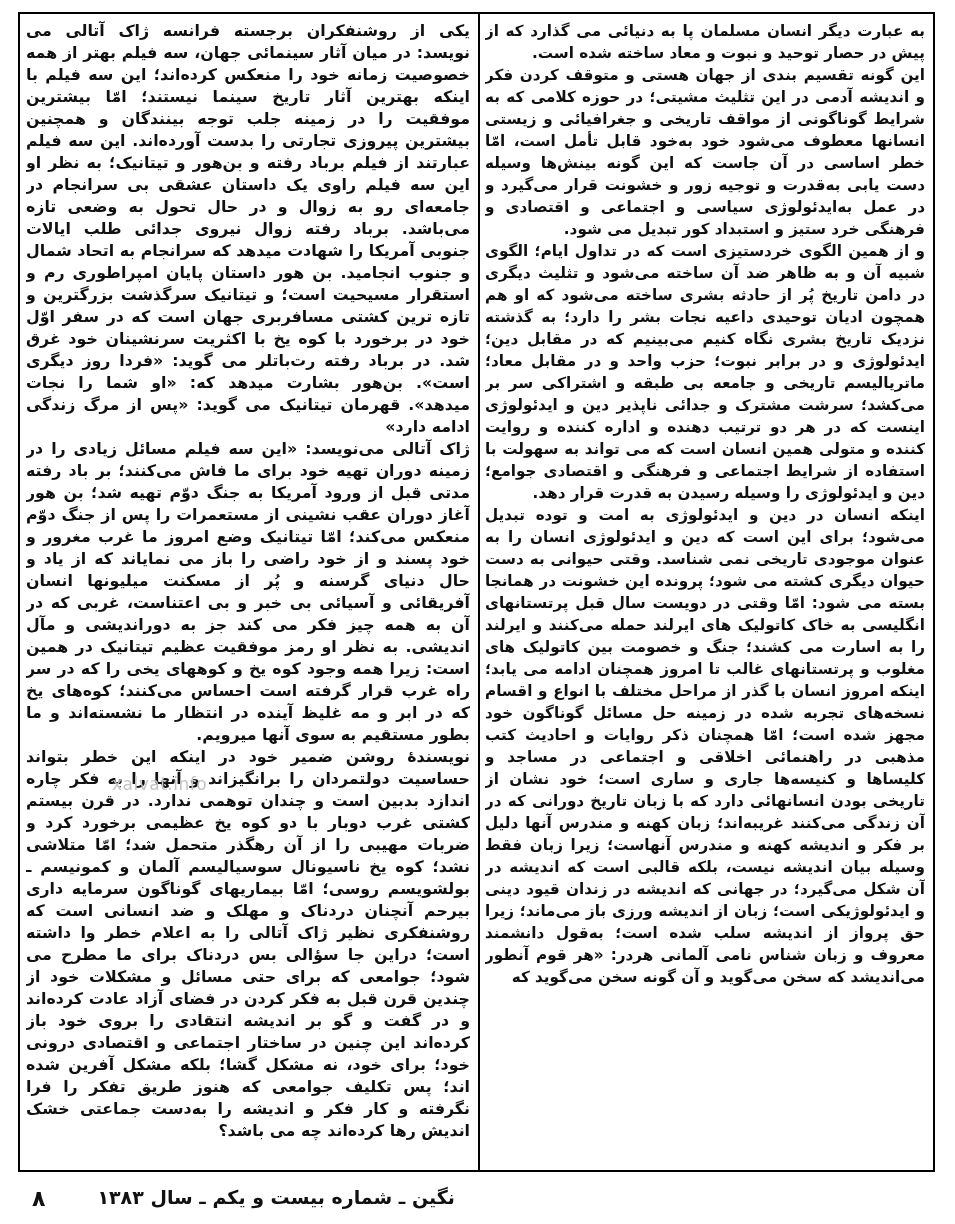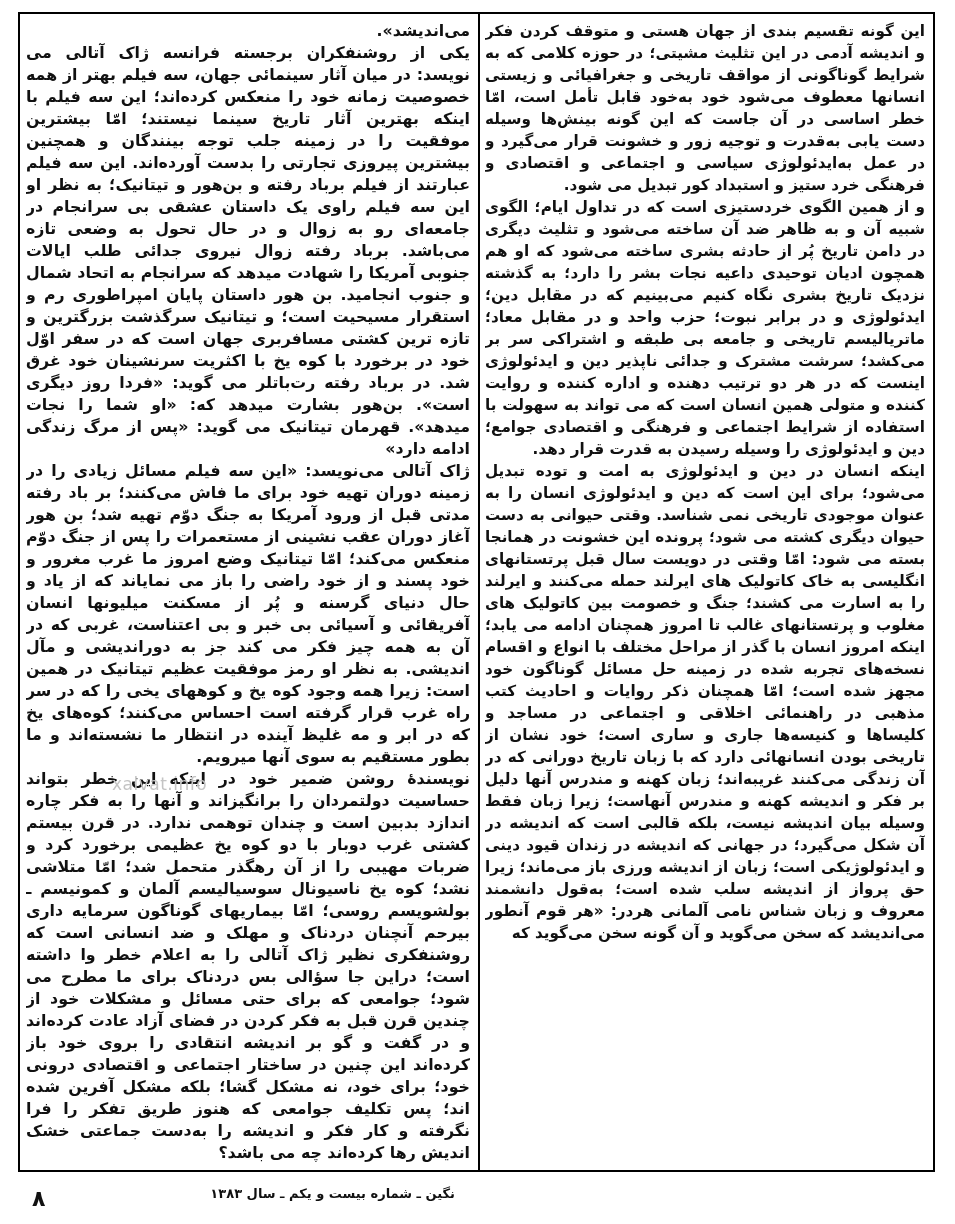--- a/index.html
+++ b/index.html
@@ -21,38 +21,38 @@
     position:absolute; top:0; bottom:0; left:458px; width:2px; background:#000;
   }
   .col p { margin:0; text-indent:0; text-align-last:right; }
   .col-left p { font-size:15.8px; }
   .watermark {
     position:absolute; left:92px; top:760px; font-family:"DejaVu Sans", sans-serif;
     font-size:17px; color:#c4c4c4; font-weight:normal; letter-spacing:0.5px;
   }
   .footer-title {
     position:absolute; right:500px; top:1186px; direction:rtl;
-    font-size:13px; font-weight:bold; white-space:nowrap;
+    font-size:19px; font-weight:bold; white-space:nowrap;
   }
   .page-number {
     position:absolute; left:32px; top:1186px; font-size:22px; font-weight:bold;
   }
 </style>
 </head>
 <body>
 
 <div class="frame">
   <div class="col col-right" id="right-col">
+      <p>به عبارت دیگر انسان مسلمان پا به دنیائی می گذارد که از پیش در حصار توحید و نبوت و معاد ساخته شده است.</p>
       <p>این گونه تقسیم بندی از جهان هستی و متوقف کردن فکر و اندیشه آدمی در این تثلیث مشیتی؛ در حوزه کلامی که به شرایط گوناگونی از مواقف تاریخی و جغرافیائی و زیستی انسانها معطوف می‌شود خود به‌خود قابل تأمل است، امّا خطر اساسی در آن جاست که این گونه بینش‌ها وسیله دست یابی به‌قدرت و توجیه زور و خشونت قرار می‌گیرد و در عمل به‌ایدئولوژی سیاسی و اجتماعی و اقتصادی و فرهنگی خرد ستیز و استبداد کور تبدیل می شود.</p>
       <p>و از همین الگوی خردستیزی است که در تداول ایام؛ الگوی شبیه آن و به ظاهر ضد آن ساخته می‌شود و تثلیث دیگری در دامن تاریخ پُر از حادثه بشری ساخته می‌شود که او هم همچون ادیان توحیدی داعیه نجات بشر را دارد؛ به گذشته نزدیک تاریخ بشری نگاه کنیم می‌بینیم که در مقابل دین؛ ایدئولوژی و در برابر نبوت؛ حزب واحد و در مقابل معاد؛ ماتریالیسم تاریخی و جامعه بی طبقه و اشتراکی سر بر می‌کشد؛ سرشت مشترک و جدائی ناپذیر دین و ایدئولوژی اینست که در هر دو ترتیب دهنده و اداره کننده و روایت کننده و متولی همین انسان است که می تواند به سهولت با استفاده از شرایط اجتماعی و فرهنگی و اقتصادی جوامع؛ دین و ایدئولوژی را وسیله رسیدن به قدرت قرار دهد.</p>
       <p>اینکه انسان در دین و ایدئولوژی به امت و توده تبدیل می‌شود؛ برای این است که دین و ایدئولوژی انسان را به عنوان موجودی تاریخی نمی شناسد. وقتی حیوانی به دست حیوان دیگری کشته می شود؛ پرونده این خشونت در همانجا بسته می شود: امّا وقتی در دویست سال قبل پرتستانهای انگلیسی به خاک کاتولیک های ایرلند حمله می‌کنند و ایرلند را به اسارت می کشند؛ جنگ و خصومت بین کاتولیک های مغلوب و پرتستانهای غالب تا امروز همچنان ادامه می یابد؛ اینکه امروز انسان با گذر از مراحل مختلف با انواع و اقسام نسخه‌های تجربه شده در زمینه حل مسائل گوناگون خود مجهز شده است؛ امّا همچنان ذکر روایات و احادیث کتب مذهبی در راهنمائی اخلاقی و اجتماعی در مساجد و کلیساها و کنیسه‌ها جاری و ساری است؛ خود نشان از تاریخی بودن انسانهائی دارد که با زبان تاریخ دورانی که در آن زندگی می‌کنند غریبه‌اند؛ زبان کهنه و مندرس آنها دلیل بر فکر و اندیشه کهنه و مندرس آنهاست؛ زیرا زبان فقط وسیله بیان اندیشه نیست، بلکه قالبی است که اندیشه در آن شکل می‌گیرد؛ در جهانی که اندیشه در زندان قیود دینی و ایدئولوژیکی است؛ زبان از اندیشه ورزی باز می‌ماند؛ زیرا حق پرواز از اندیشه سلب شده است؛ به‌قول دانشمند معروف و زبان شناس نامی آلمانی هردر: «هر قوم آنطور می‌اندیشد که سخن می‌گوید و آن گونه سخن می‌گوید که</p>
     </div>
   <div class="col-divider"></div>
   <div class="col col-left" id="left-col">
-      <p>می‌اندیشد».</p>
       <p>یکی از روشنفکران برجسته فرانسه ژاک آتالی می نویسد: در میان آثار سینمائی جهان، سه فیلم بهتر از همه خصوصیت زمانه خود را منعکس کرده‌اند؛ این سه فیلم با اینکه بهترین آثار تاریخ سینما نیستند؛ امّا بیشترین موفقیت را در زمینه جلب توجه بینندگان و همچنین بیشترین پیروزی تجارتی را بدست آورده‌اند. این سه فیلم عبارتند از فیلم برباد رفته و بن‌هور و تیتانیک؛ به نظر او این سه فیلم راوی یک داستان عشقی بی سرانجام در جامعه‌ای رو به زوال و در حال تحول به وضعی تازه می‌باشد. برباد رفته زوال نیروی جدائی طلب ایالات جنوبی آمریکا را شهادت میدهد که سرانجام به اتحاد شمال و جنوب انجامید. بن هور داستان پایان امپراطوری رم و استقرار مسیحیت است؛ و تیتانیک سرگذشت بزرگترین و تازه ترین کشتی مسافربری جهان است که در سفر اوّل خود در برخورد با کوه یخ با اکثریت سرنشینان خود غرق شد. در برباد رفته رت‌باتلر می گوید: «فردا روز دیگری است». بن‌هور بشارت میدهد که: «او شما را نجات میدهد». قهرمان تیتانیک می گوید: «پس از مرگ زندگی ادامه دارد»</p>
       <p>ژاک آتالی می‌نویسد: «این سه فیلم مسائل زیادی را در زمینه دوران تهیه خود برای ما فاش می‌کنند؛ بر باد رفته مدتی قبل از ورود آمریکا به جنگ دوّم تهیه شد؛ بن هور آغاز دوران عقب نشینی از مستعمرات را پس از جنگ دوّم منعکس می‌کند؛ امّا تیتانیک وضع امروز ما غرب مغرور و خود پسند و از خود راضی را باز می نمایاند که از یاد و حال دنیای گرسنه و پُر از مسکنت میلیونها انسان آفریقائی و آسیائی بی خبر و بی اعتناست، غربی که در آن به همه چیز فکر می کند جز به دوراندیشی و مآل اندیشی. به نظر او رمز موفقیت عظیم تیتانیک در همین است: زیرا همه وجود کوه یخ و کوههای یخی را که در سر راه غرب قرار گرفته است احساس می‌کنند؛ کوه‌های یخ که در ابر و مه غلیظ آینده در انتظار ما نشسته‌اند و ما بطور مستقیم به سوی آنها میرویم.</p>
       <p>نویسندهٔ روشن ضمیر خود در اینکه این خطر بتواند حساسیت دولتمردان را برانگیزاند و آنها را به فکر چاره اندازد بدبین است و چندان توهمی ندارد. در قرن بیستم کشتی غرب دوبار با دو کوه یخ عظیمی برخورد کرد و ضربات مهیبی را از آن رهگذر متحمل شد؛ امّا متلاشی نشد؛ کوه یخ ناسیونال سوسیالیسم آلمان و کمونیسم ـ بولشویسم روسی؛ امّا بیماریهای گوناگون سرمایه داری بیرحم آنچنان دردناک و مهلک و ضد انسانی است که روشنفکری نظیر ژاک آتالی را به اعلام خطر وا داشته است؛ دراین جا سؤالی بس دردناک برای ما مطرح می شود؛ جوامعی که برای حتی مسائل و مشکلات خود از چندین قرن قبل به فکر کردن در فضای آزاد عادت کرده‌اند و در گفت و گو بر اندیشه انتقادی را بروی خود باز کرده‌اند این چنین در ساختار اجتماعی و اقتصادی درونی خود؛ برای خود، نه مشکل گشا؛ بلکه مشکل آفرین شده اند؛ پس تکلیف جوامعی که هنوز طریق تفکر را فرا نگرفته و کار فکر و اندیشه را به‌دست جماعتی خشک اندیش رها کرده‌اند چه می باشد؟</p>
     </div>
   <div class="watermark">xalvat.info</div>
 </div>
 
 <div class="footer-title">نگین ـ شماره بیست و یکم ـ سال ۱۳۸۳</div>
 <div class="page-number">۸</div>
 

